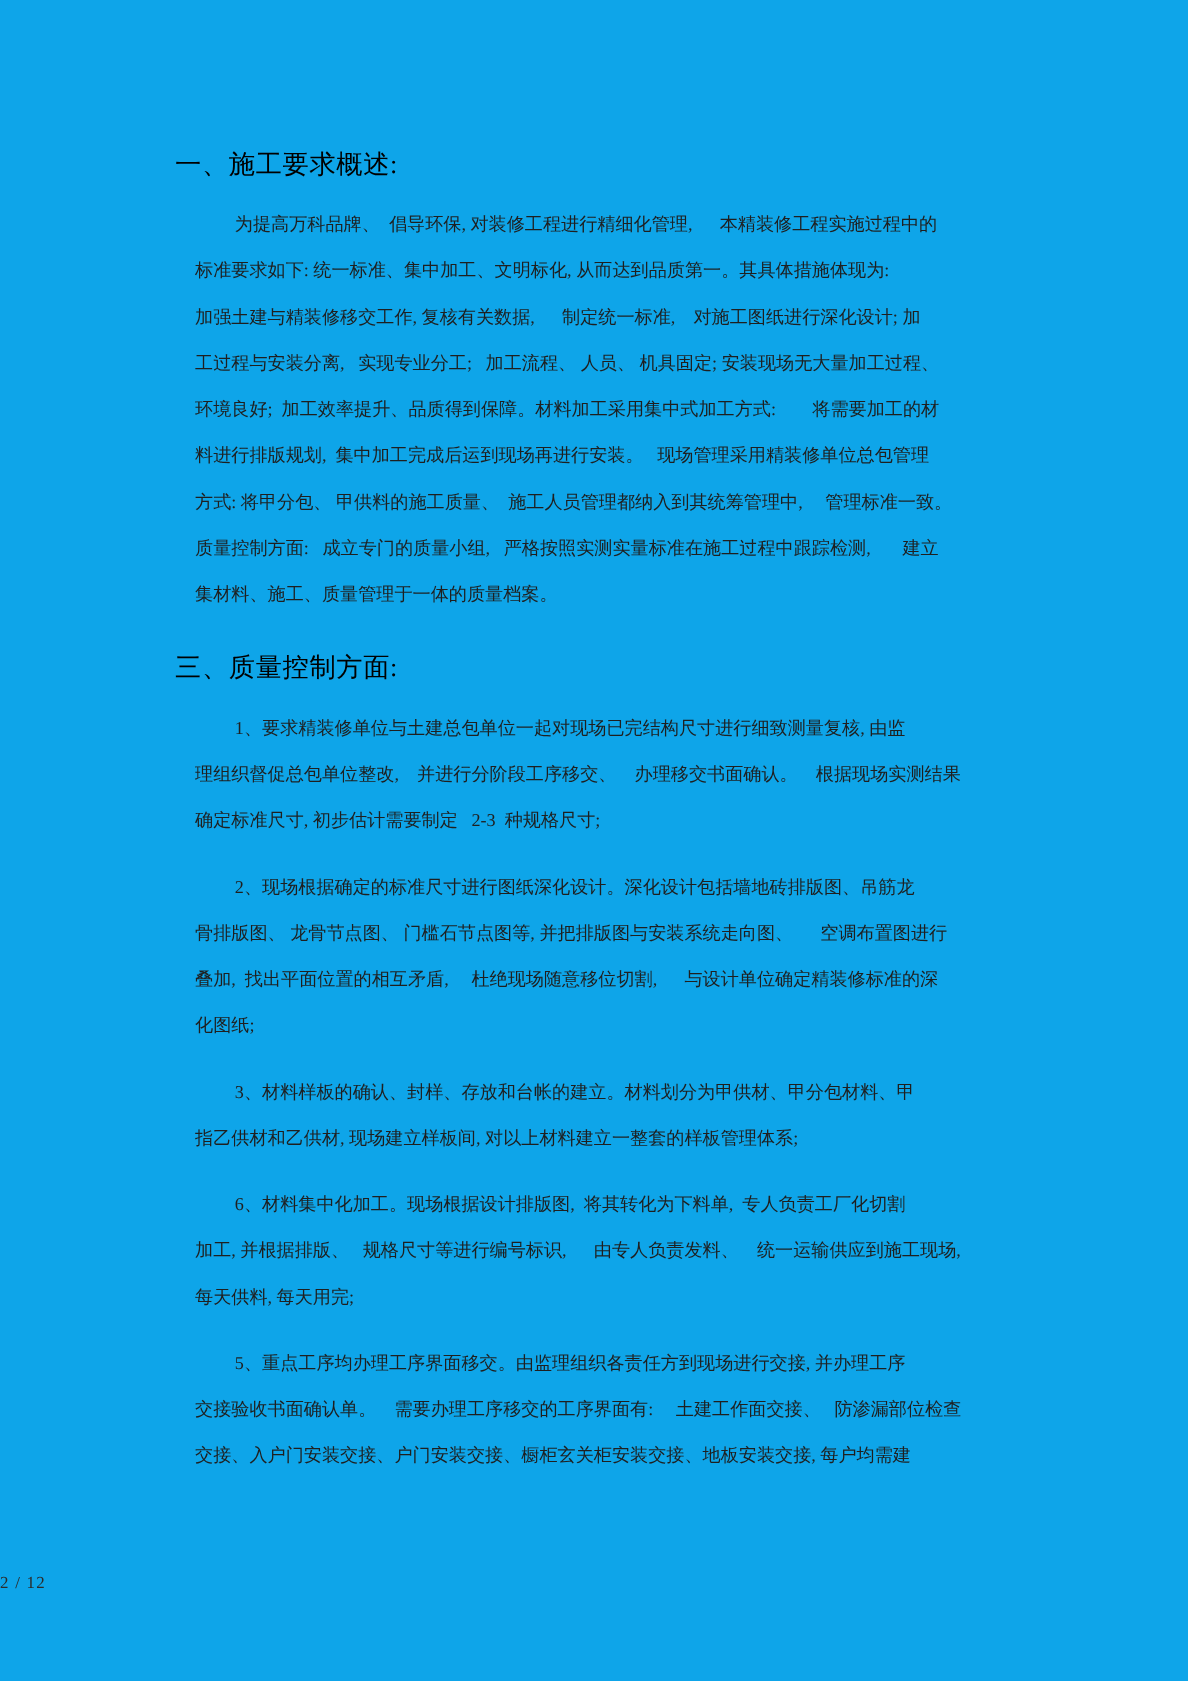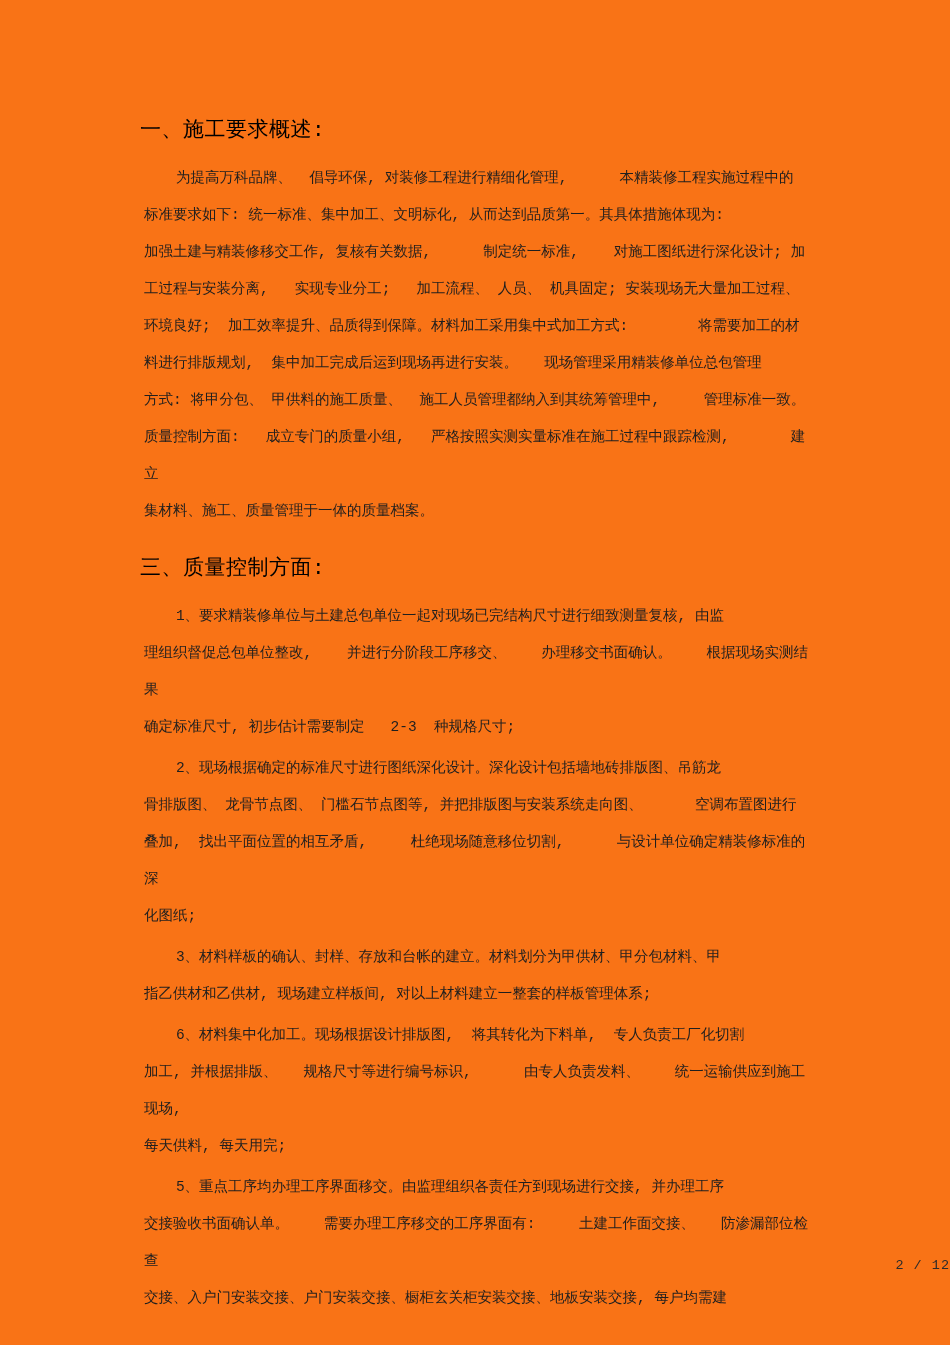--- a/index.html
+++ b/index.html
@@ -7,22 +7,21 @@
     width:950px;height:1345px;
     background:#ffffff;
     position:relative;
     overflow:hidden;
     font-family:"Liberation Serif","DejaVu Serif",serif;
     color:#1c1c1c;
   }
   .page{
     position:absolute;
     left:0;top:0;width:950px;height:1345px;
-    background:#f97316;
-    font-family:Liberation Mono, monospace;
+    background:#0ea5e9;
   }
   .content{
     position:absolute;
     left:140px;
     top:116px;
     width:678px;
   }
   .heading{
     font-size:21px;
     font-weight:400;
@@ -30,31 +29,31 @@
     margin:0 0 14px 0;
     line-height:30px;
     letter-spacing:0.5px;
   }
   section + section .heading{
     margin-top:24px;
   }
   .para{
     font-size:14.5px;
     line-height:37px;
-    margin:4px;
+    margin:16px;
     color:#1f1f1f;
     white-space:pre-wrap;
     text-indent:2.2em;
     word-break:break-all;
   }
   .footer{
     position:absolute;
     left:0;right:0;
     top:1258px;
-    text-align:right;
+    text-align:left;
     font-size:13.5px;
     color:#2b2b2b;
     letter-spacing:1px;
   }
 </style>
 </head>
 <body>
 
 <div class="page">
   <div class="content">

